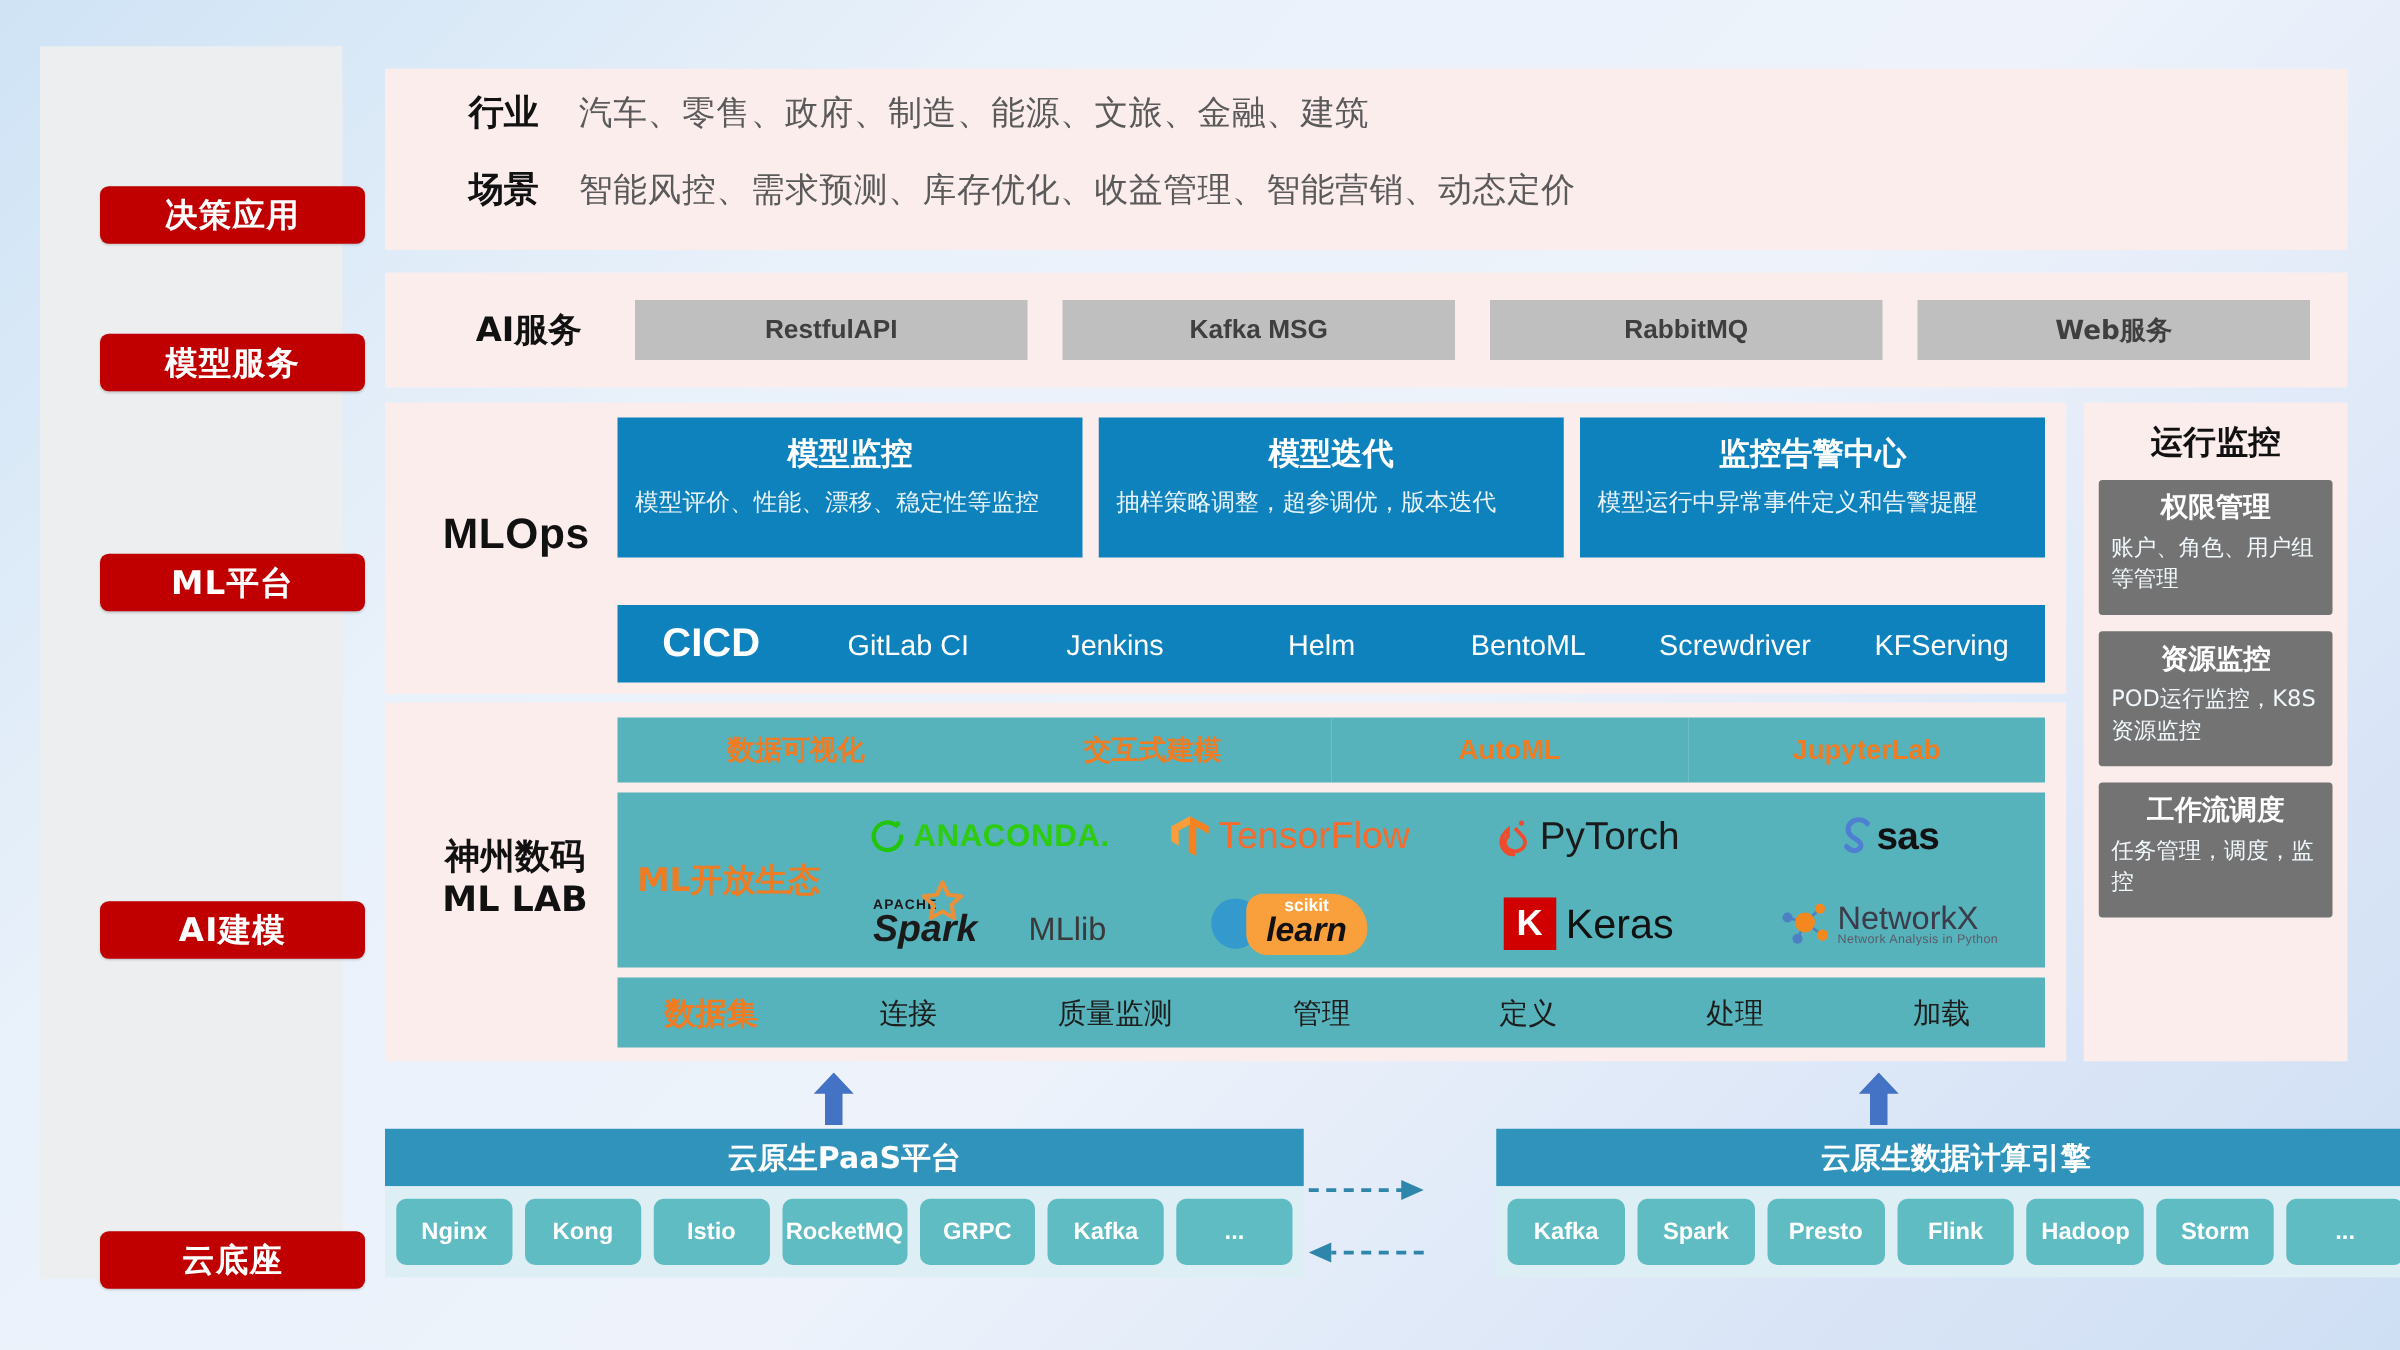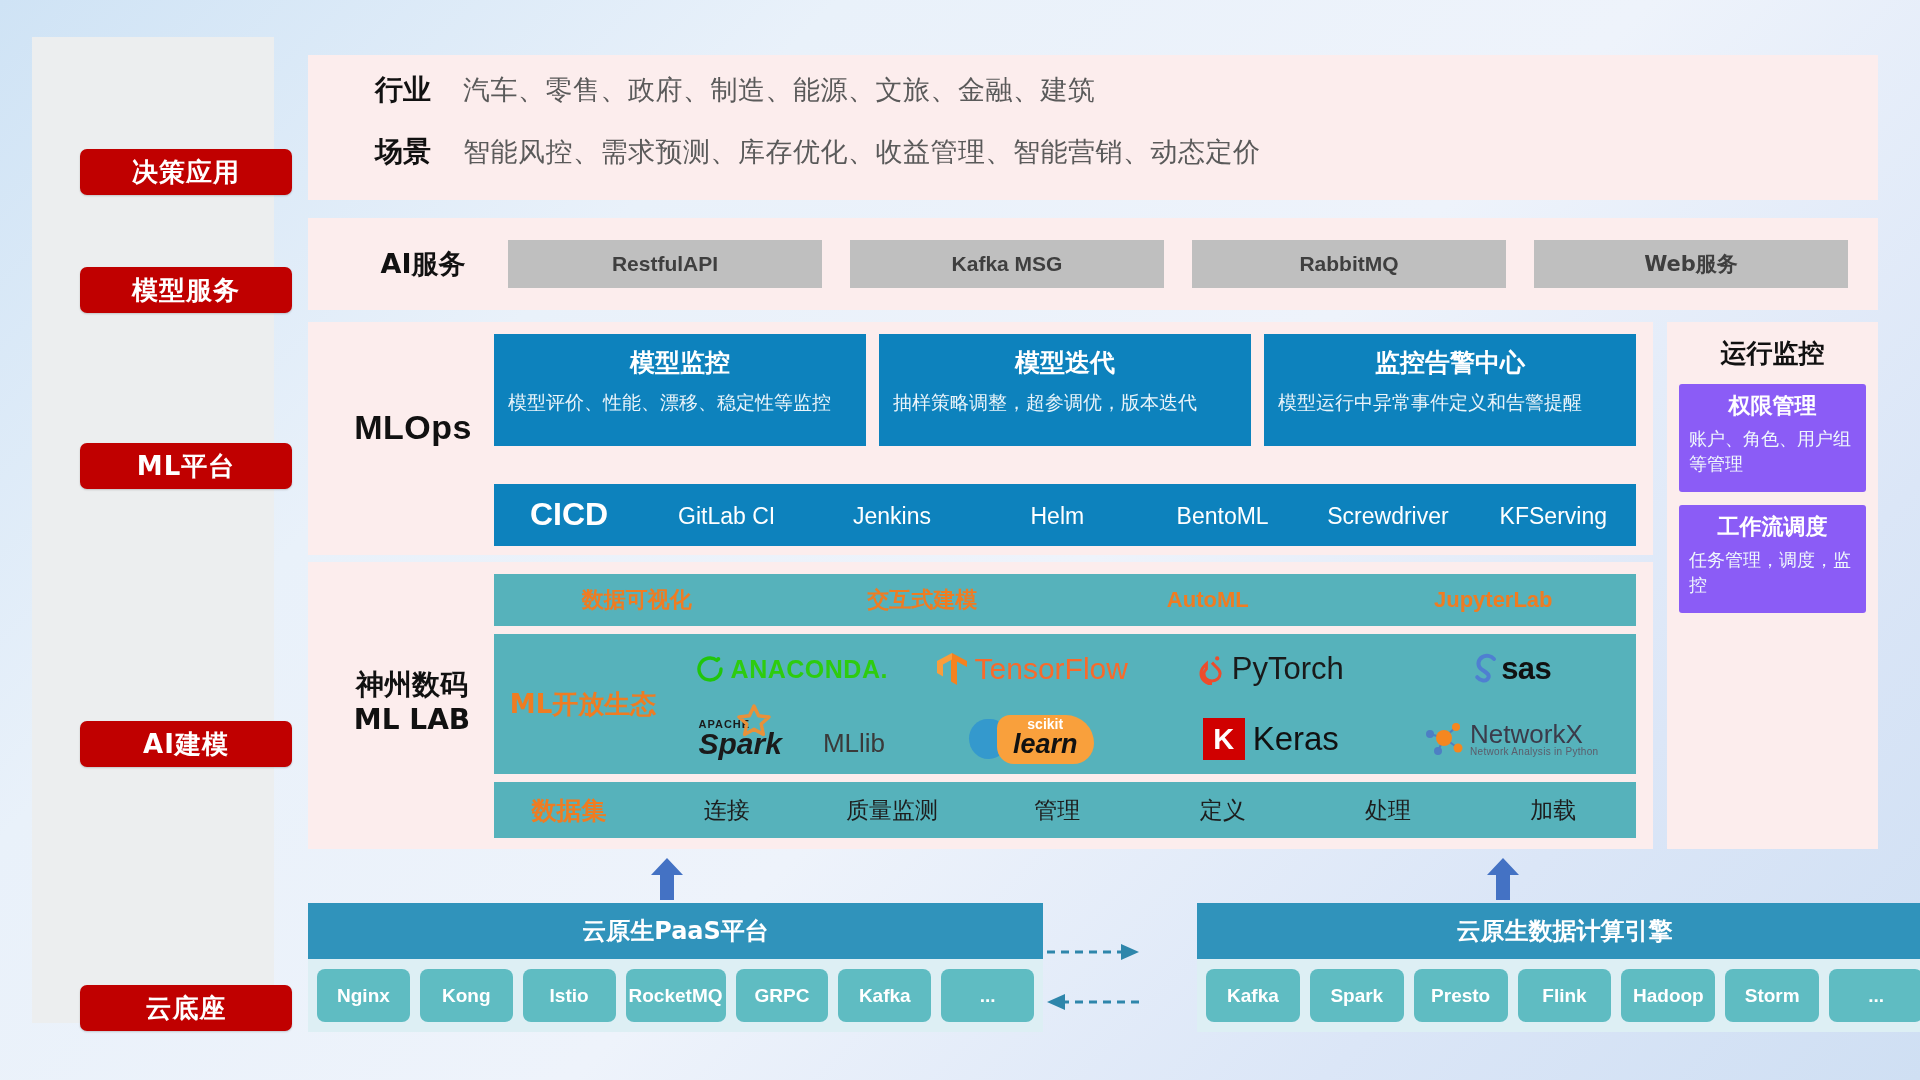--- a/index.html
+++ b/index.html
@@ -120,34 +120,34 @@
   }
   .ds-item{flex:1;text-align:center;color:#1d1d1d;font-size:23px;}
 
   
   .band-monitor{left:1667px;top:322px;width:211px;height:527px;}
   .mon-title{
     text-align:center;font-size:26px;font-weight:bold;color:#111;
     padding-top:14px;
   }
   .mon-card{
-    margin:13px 12px 0;background:#8b5cf6;border-radius:3px;
+    margin:13px 12px 0;background:#737373;border-radius:3px;
     padding:7px 10px 0;box-sizing:border-box;min-height:108px;
   }
   .mon-card h5{
     margin:0 0 6px;text-align:center;font-size:22px;color:#fff;font-weight:bold;
   }
   .mon-card p{margin:0;font-size:18px;line-height:1.38;color:#f0f8fc;}
 
   
   .cloud-block{position:absolute;top:903px;}
   .cloud-left{left:308px;width:735px;}
   .cloud-right{left:1197px;width:735px;}
   .cloud-head{
-    height:56px;background:#3093bb;color:#fff;
+    height:46px;background:#3093bb;color:#fff;
     display:flex;align-items:center;justify-content:center;
     font-size:24px;font-weight:bold;
   }
   .cloud-body{
     background:#ddeff4;padding:10px 9px;display:flex;gap:10px;box-sizing:border-box;
   }
   .cloud-chip{
     flex:1;height:53px;background:#5fbcc2;border-radius:8px;
     display:flex;align-items:center;justify-content:center;
     color:#fff;font-size:19px;font-weight:bold;text-align:center;
@@ -326,20 +326,24 @@
     </div>
   </div>
 
   <div class="band band-monitor">
     <div class="mon-title chinese">运行监控</div>
     <div class="mon-card">
       <h5 class="chinese">权限管理</h5>
       <p class="chinese">账户、角色、用户组等管理</p>
     </div>
     <div class="mon-card">
+      <h5 class="chinese">资源监控</h5>
+      <p class="chinese">POD运行监控，K8S资源监控</p>
+    </div>
+    <div class="mon-card">
       <h5 class="chinese">工作流调度</h5>
       <p class="chinese">任务管理，调度，监控</p>
     </div>
   </div>
 
   <div class="up-arrow" style="left:649px;top:858px;">
     <svg width="36" height="42" viewBox="0 0 36 42">
         <polygon points="18,0 34,17 25,17 25,42 11,42 11,17 2,17" fill="#4472c4"></polygon>
       </svg>
   </div>

